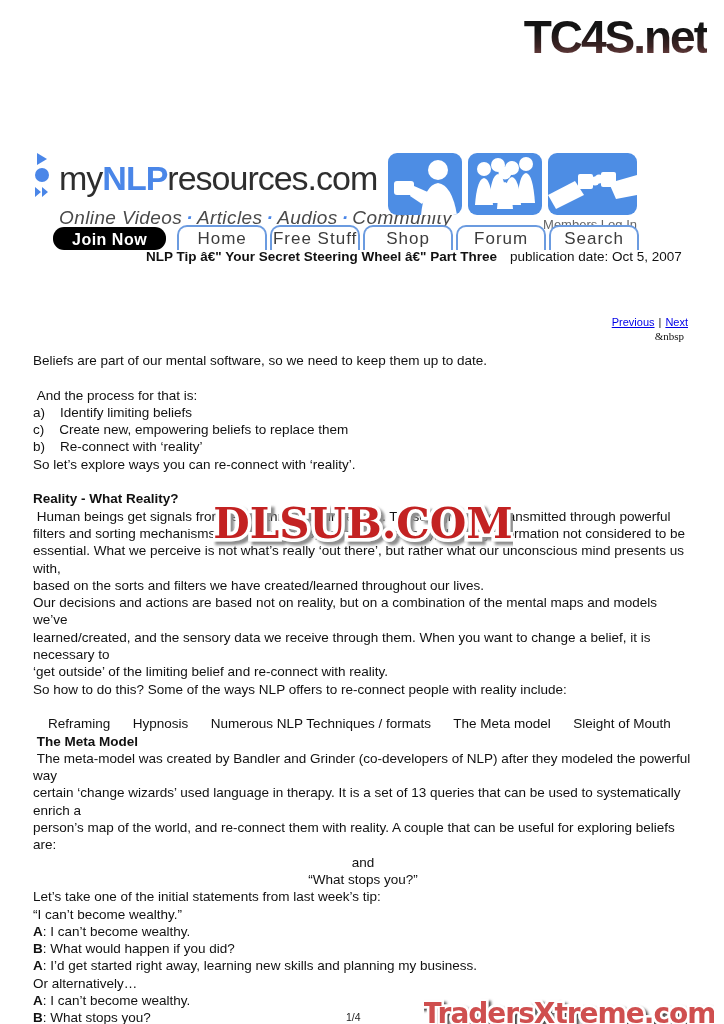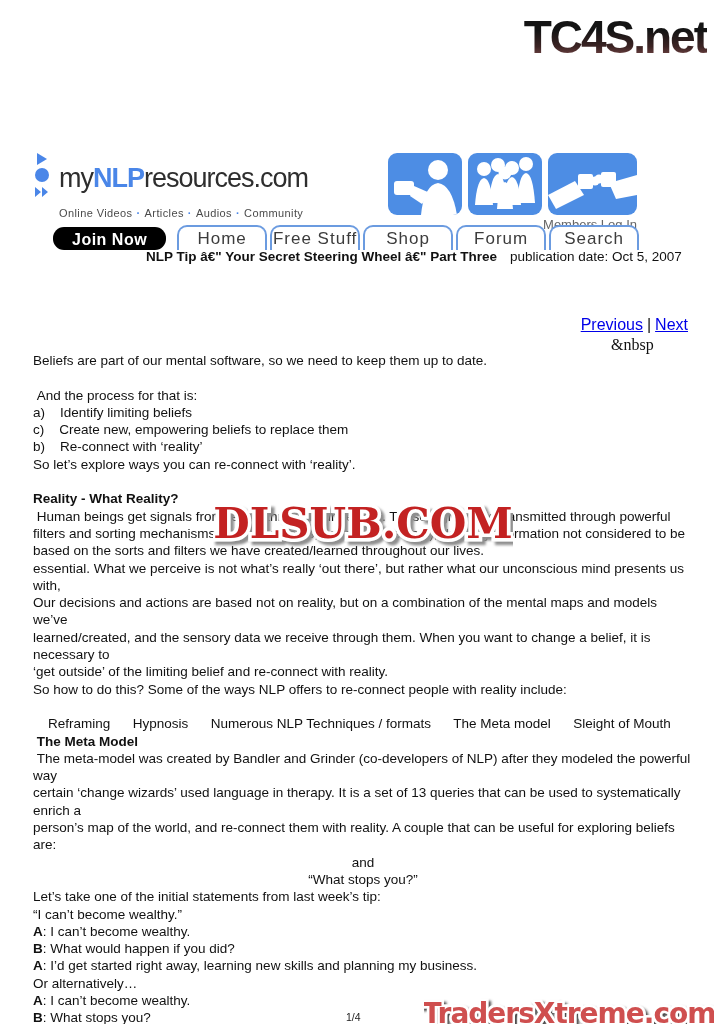--- a/index.html
+++ b/index.html
@@ -8,23 +8,23 @@
 
   
   .tc4s{position:absolute;top:-6px;right:17px;font-size:46px;font-weight:bold;letter-spacing:-2px;
         background:linear-gradient(180deg,#141414 38%,#3c2424 68%,#9a5e5e 100%);
         -webkit-background-clip:text;background-clip:text;color:transparent;}
 
   
   .brand{position:absolute;top:136px;left:33px;}
   .brand-row{display:flex;align-items:center;}
   .brand-icon{margin-right:4px;}
-  .wordmark{font-size:27px;letter-spacing:-1px;color:#2e2e2e;}
+  .wordmark{font-size:34px;letter-spacing:-1px;color:#2e2e2e;}
   .wordmark .nlp{color:#4a86e8;font-weight:bold;}
-  .tagline{margin-top:3px;margin-left:26px;font-size:11px;color:#4a4a4a;letter-spacing:.4px;}
+  .tagline{margin-top:3px;margin-left:26px;font-size:19px;color:#4a4a4a;letter-spacing:.4px;font-style:italic;}
   .tagline .dot{color:#4a86e8;font-weight:bold;padding:0 4px;}
 
   
   .tiles{position:absolute;top:137px;left:388px;display:flex;gap:6px;}
   .tile{height:62px;background:#4d8de4;border-radius:9px;overflow:hidden;}
   .tile svg{display:block;}
   .members{position:absolute;top:201px;left:388px;width:249px;text-align:right;
            font-size:13px;color:#666;}
 
   
@@ -34,21 +34,21 @@
   .tab{width:86px;height:23px;border:2px solid #6b9be0;border-bottom:none;
        border-radius:10px 10px 0 0;background:#fff;color:#3c3c3c;font-size:17px;
        letter-spacing:1px;text-align:center;line-height:23px;margin-left:3px;cursor:pointer;}
 
   
   .title-line{position:absolute;top:233px;left:146px;font-size:13.5px;white-space:nowrap;}
   .title-line .t-bold{font-weight:bold;}
   .title-line .t-pub{margin-left:13px;text-align:right;}
 
   
-  .pager{position:absolute;top:300px;right:36px;text-align:center;font-size:16px;}
+  .pager{position:absolute;top:300px;right:36px;text-align:right;font-size:11px;}
   .pager a{color:#0000e8;text-decoration:underline;cursor:pointer;}
   .pager .sep{color:#111;padding:0 4px;}
   .nbspline{margin-top:2px;color:#111;padding-right:4px;font-family:Liberation Serif, serif;}
 
   
   .article{position:absolute;top:336px;left:33px;width:660px;font-size:13.5px;
            line-height:17.3px;color:#111;}
   .article p{margin:0;white-space:pre-wrap;}
   .article p.bold{font-weight:bold;}
   .article p.center{text-align:center;white-space:normal;}
@@ -147,22 +147,22 @@
       <p class="sp">&nbsp;</p>
       <p> And the process for that is:</p>
       <p>a)    Identify limiting beliefs</p>
       <p>c)    Create new, empowering beliefs to replace them</p>
       <p>b)    Re-connect with ‘reality’</p>
       <p>So let’s explore ways you can re-connect with ‘reality’.</p>
       <p class="sp">&nbsp;</p>
       <p class="bold">Reality - What Reality?</p>
       <p> Human beings get signals from reality through our senses. These signals are transmitted through powerful</p>
       <p>filters and sorting mechanisms (meta programs, beliefs, values etc), deleting information not considered to be</p>
+      <p>essential. What we perceive is not what’s really ‘out there’, but rather what our unconscious mind presents us with,</p>
       <p>based on the sorts and filters we have created/learned throughout our lives.</p>
-      <p>essential. What we perceive is not what’s really ‘out there’, but rather what our unconscious mind presents us with,</p>
       <p>Our decisions and actions are based not on reality, but on a combination of the mental maps and models we’ve</p>
       <p>learned/created, and the sensory data we receive through them. When you want to change a belief, it is necessary to</p>
       <p>‘get outside’ of the limiting belief and re-connect with reality.</p>
       <p>So how to do this? Some of the ways NLP offers to re-connect people with reality include:</p>
       <p class="sp">&nbsp;</p>
       <p>    Reframing      Hypnosis      Numerous NLP Techniques / formats      The Meta model      Sleight of Mouth</p>
       <p class="bold"> The Meta Model</p>
       <p> The meta-model was created by Bandler and Grinder (co-developers of NLP) after they modeled the powerful way</p>
       <p>certain ‘change wizards’ used language in therapy. It is a set of 13 queries that can be used to systematically enrich a</p>
       <p>person’s map of the world, and re-connect them with reality. A couple that can be useful for exploring beliefs are:</p>

